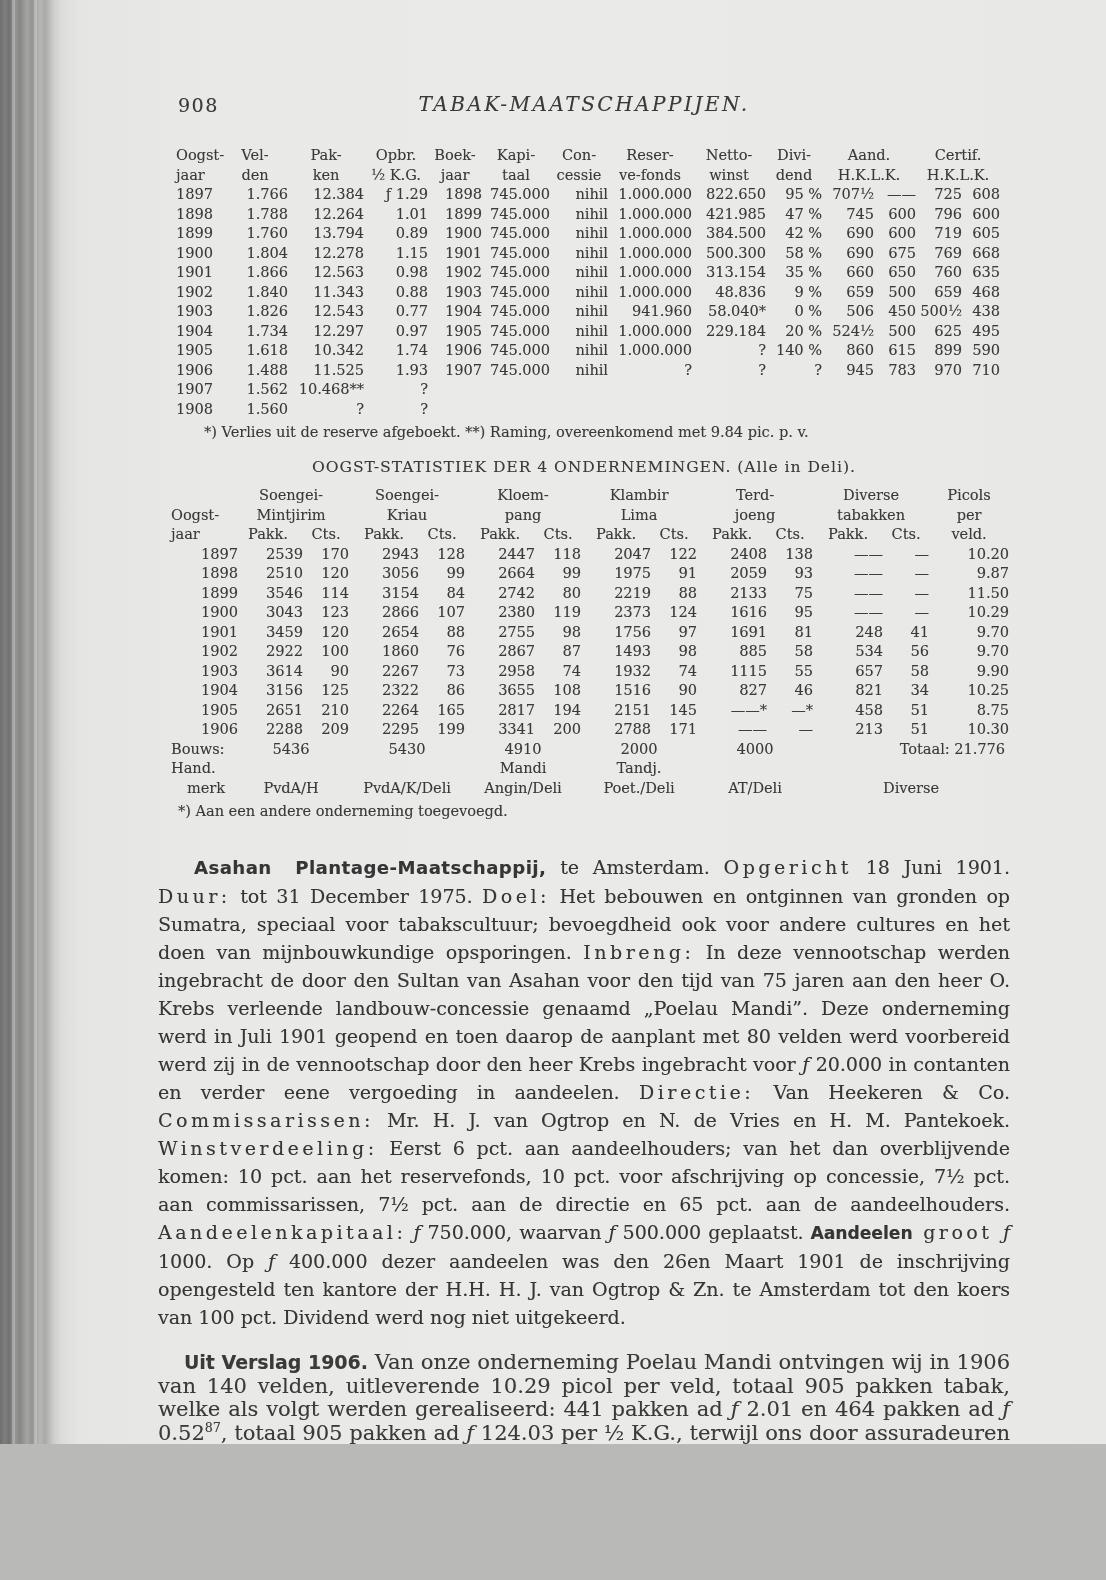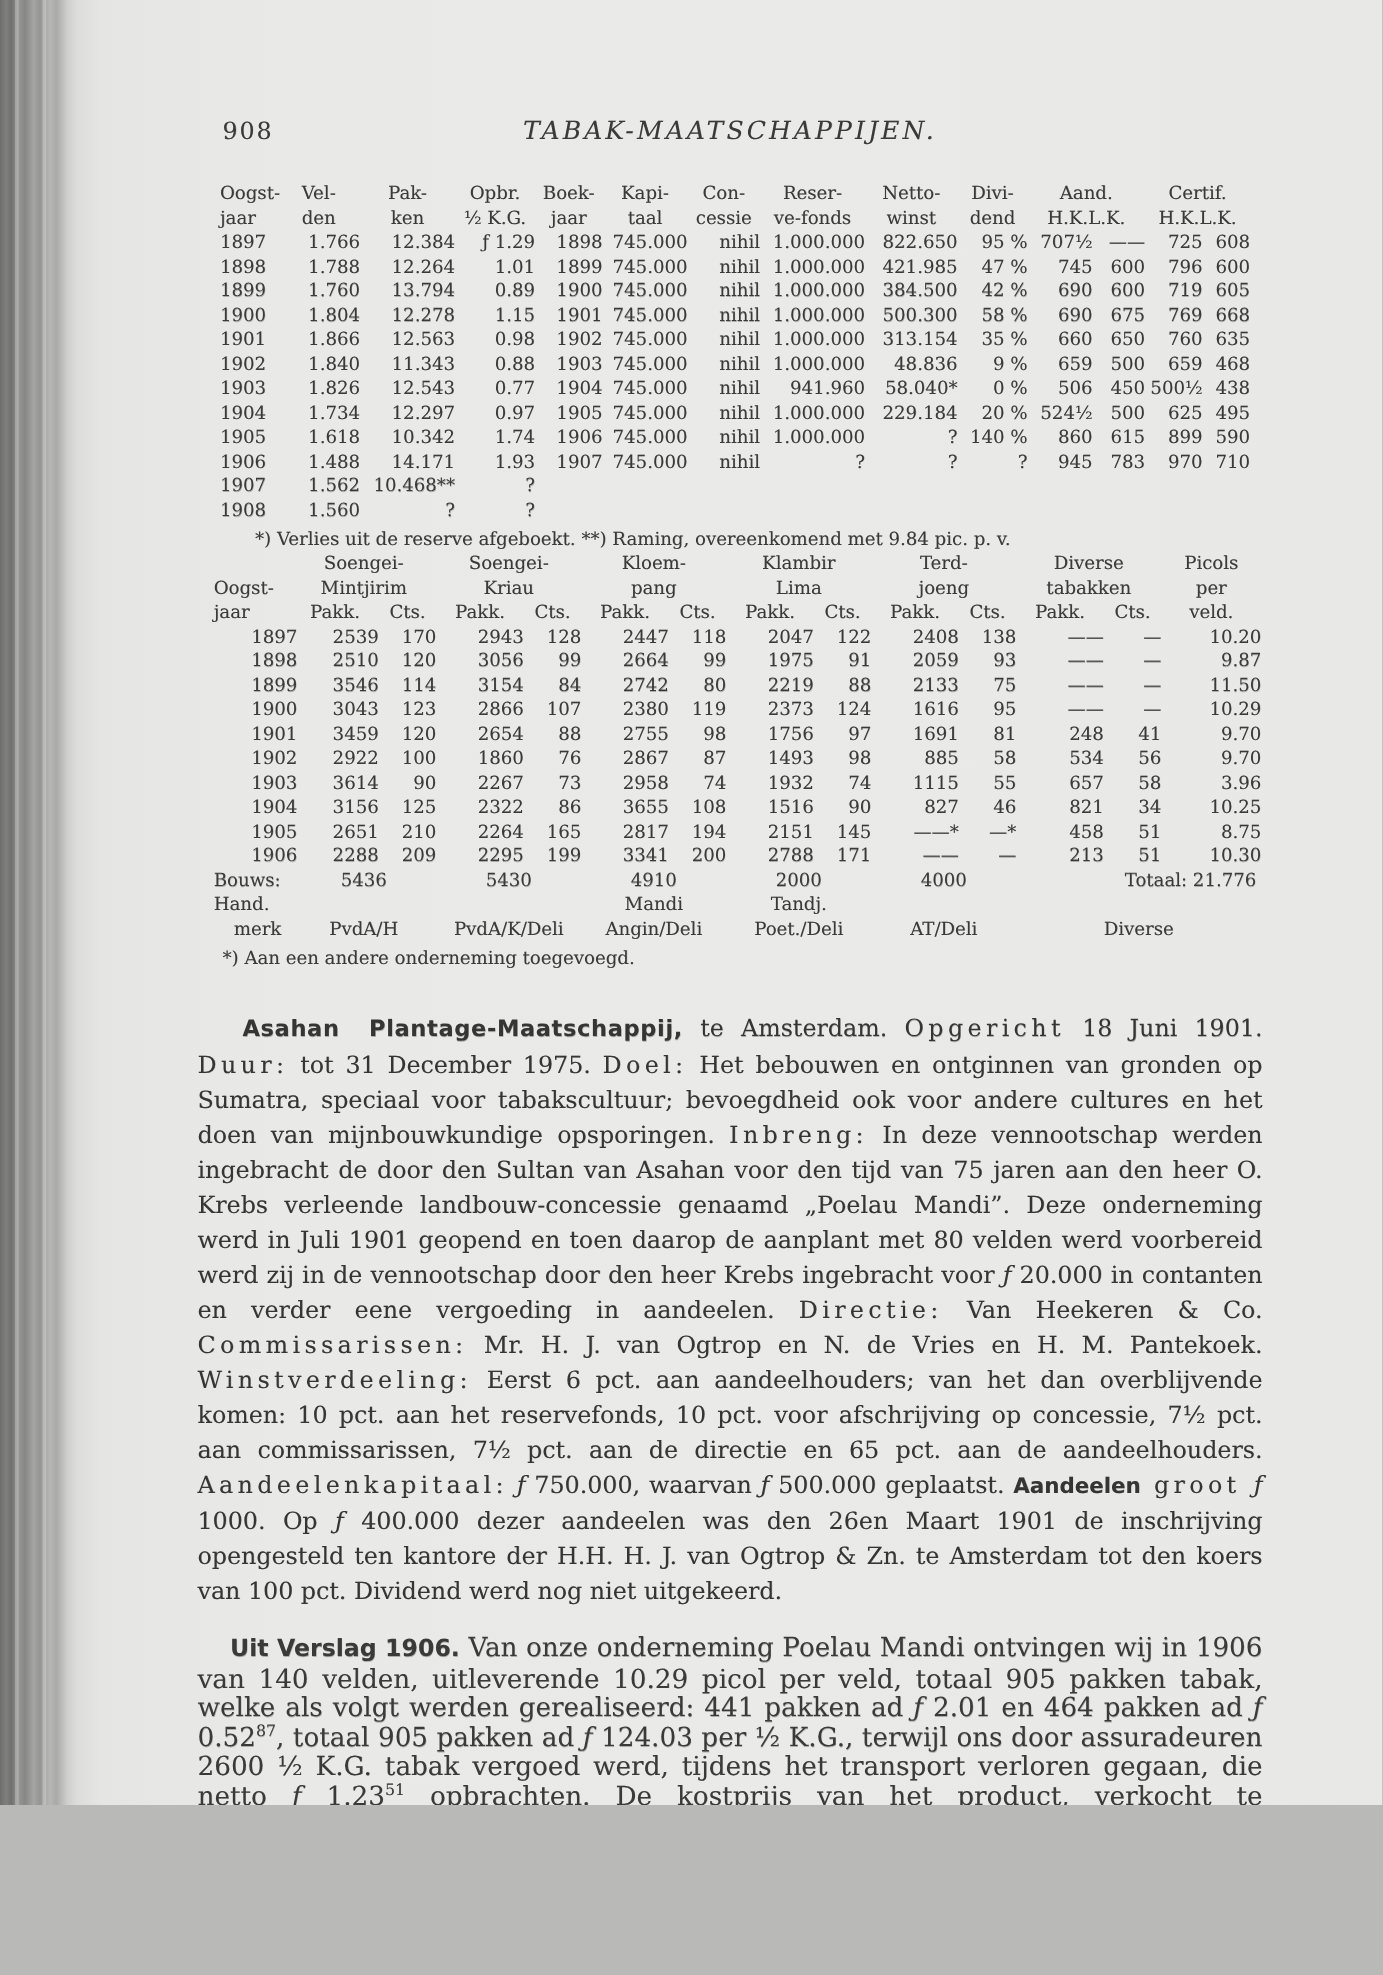--- a/index.html
+++ b/index.html
@@ -261,21 +261,21 @@
             <td>?</td>
             <td>140 %</td>
             <td>860</td>
             <td>615</td>
             <td>899</td>
             <td>590</td>
           </tr>
           <tr>
             <td>1906</td>
             <td>1.488</td>
-            <td>14.171</td>
+            <td>11.525</td>
             <td>1.93</td>
             <td>1907</td>
             <td>745.000</td>
             <td>nihil</td>
             <td>?</td>
             <td>?</td>
             <td>?</td>
             <td>945</td>
             <td>783</td>
             <td>970</td>
@@ -311,20 +311,21 @@
             <td></td>
             <td></td>
             <td></td>
             <td></td>
           </tr>
         </tbody>
     </table>
 
     <p class="fn">*) Verlies uit de reserve afgeboekt.  **) Raming, overeenkomend met 9.84 pic. p. v.</p>
 
+    <h2 class="t2title">OOGST-STATISTIEK DER 4 ONDERNEMINGEN.  (Alle in Deli).</h2>
 
     <table class="t2">
       <colgroup>
         <col style="width:62px">
         <col style="width:70px">
           <col style="width:46px">
         <col style="width:70px">
           <col style="width:46px">
         <col style="width:70px">
           <col style="width:46px">
@@ -478,21 +479,21 @@
             <td>2267</td>
             <td>73</td>
             <td>2958</td>
             <td>74</td>
             <td>1932</td>
             <td>74</td>
             <td>1115</td>
             <td>55</td>
             <td>657</td>
             <td>58</td>
-            <td>3.96</td>
+            <td>9.90</td>
           </tr>
           <tr>
             <td class="yr">1904</td>
             <td>3156</td>
             <td>125</td>
             <td>2322</td>
             <td>86</td>
             <td>3655</td>
             <td>108</td>
             <td>1516</td>

